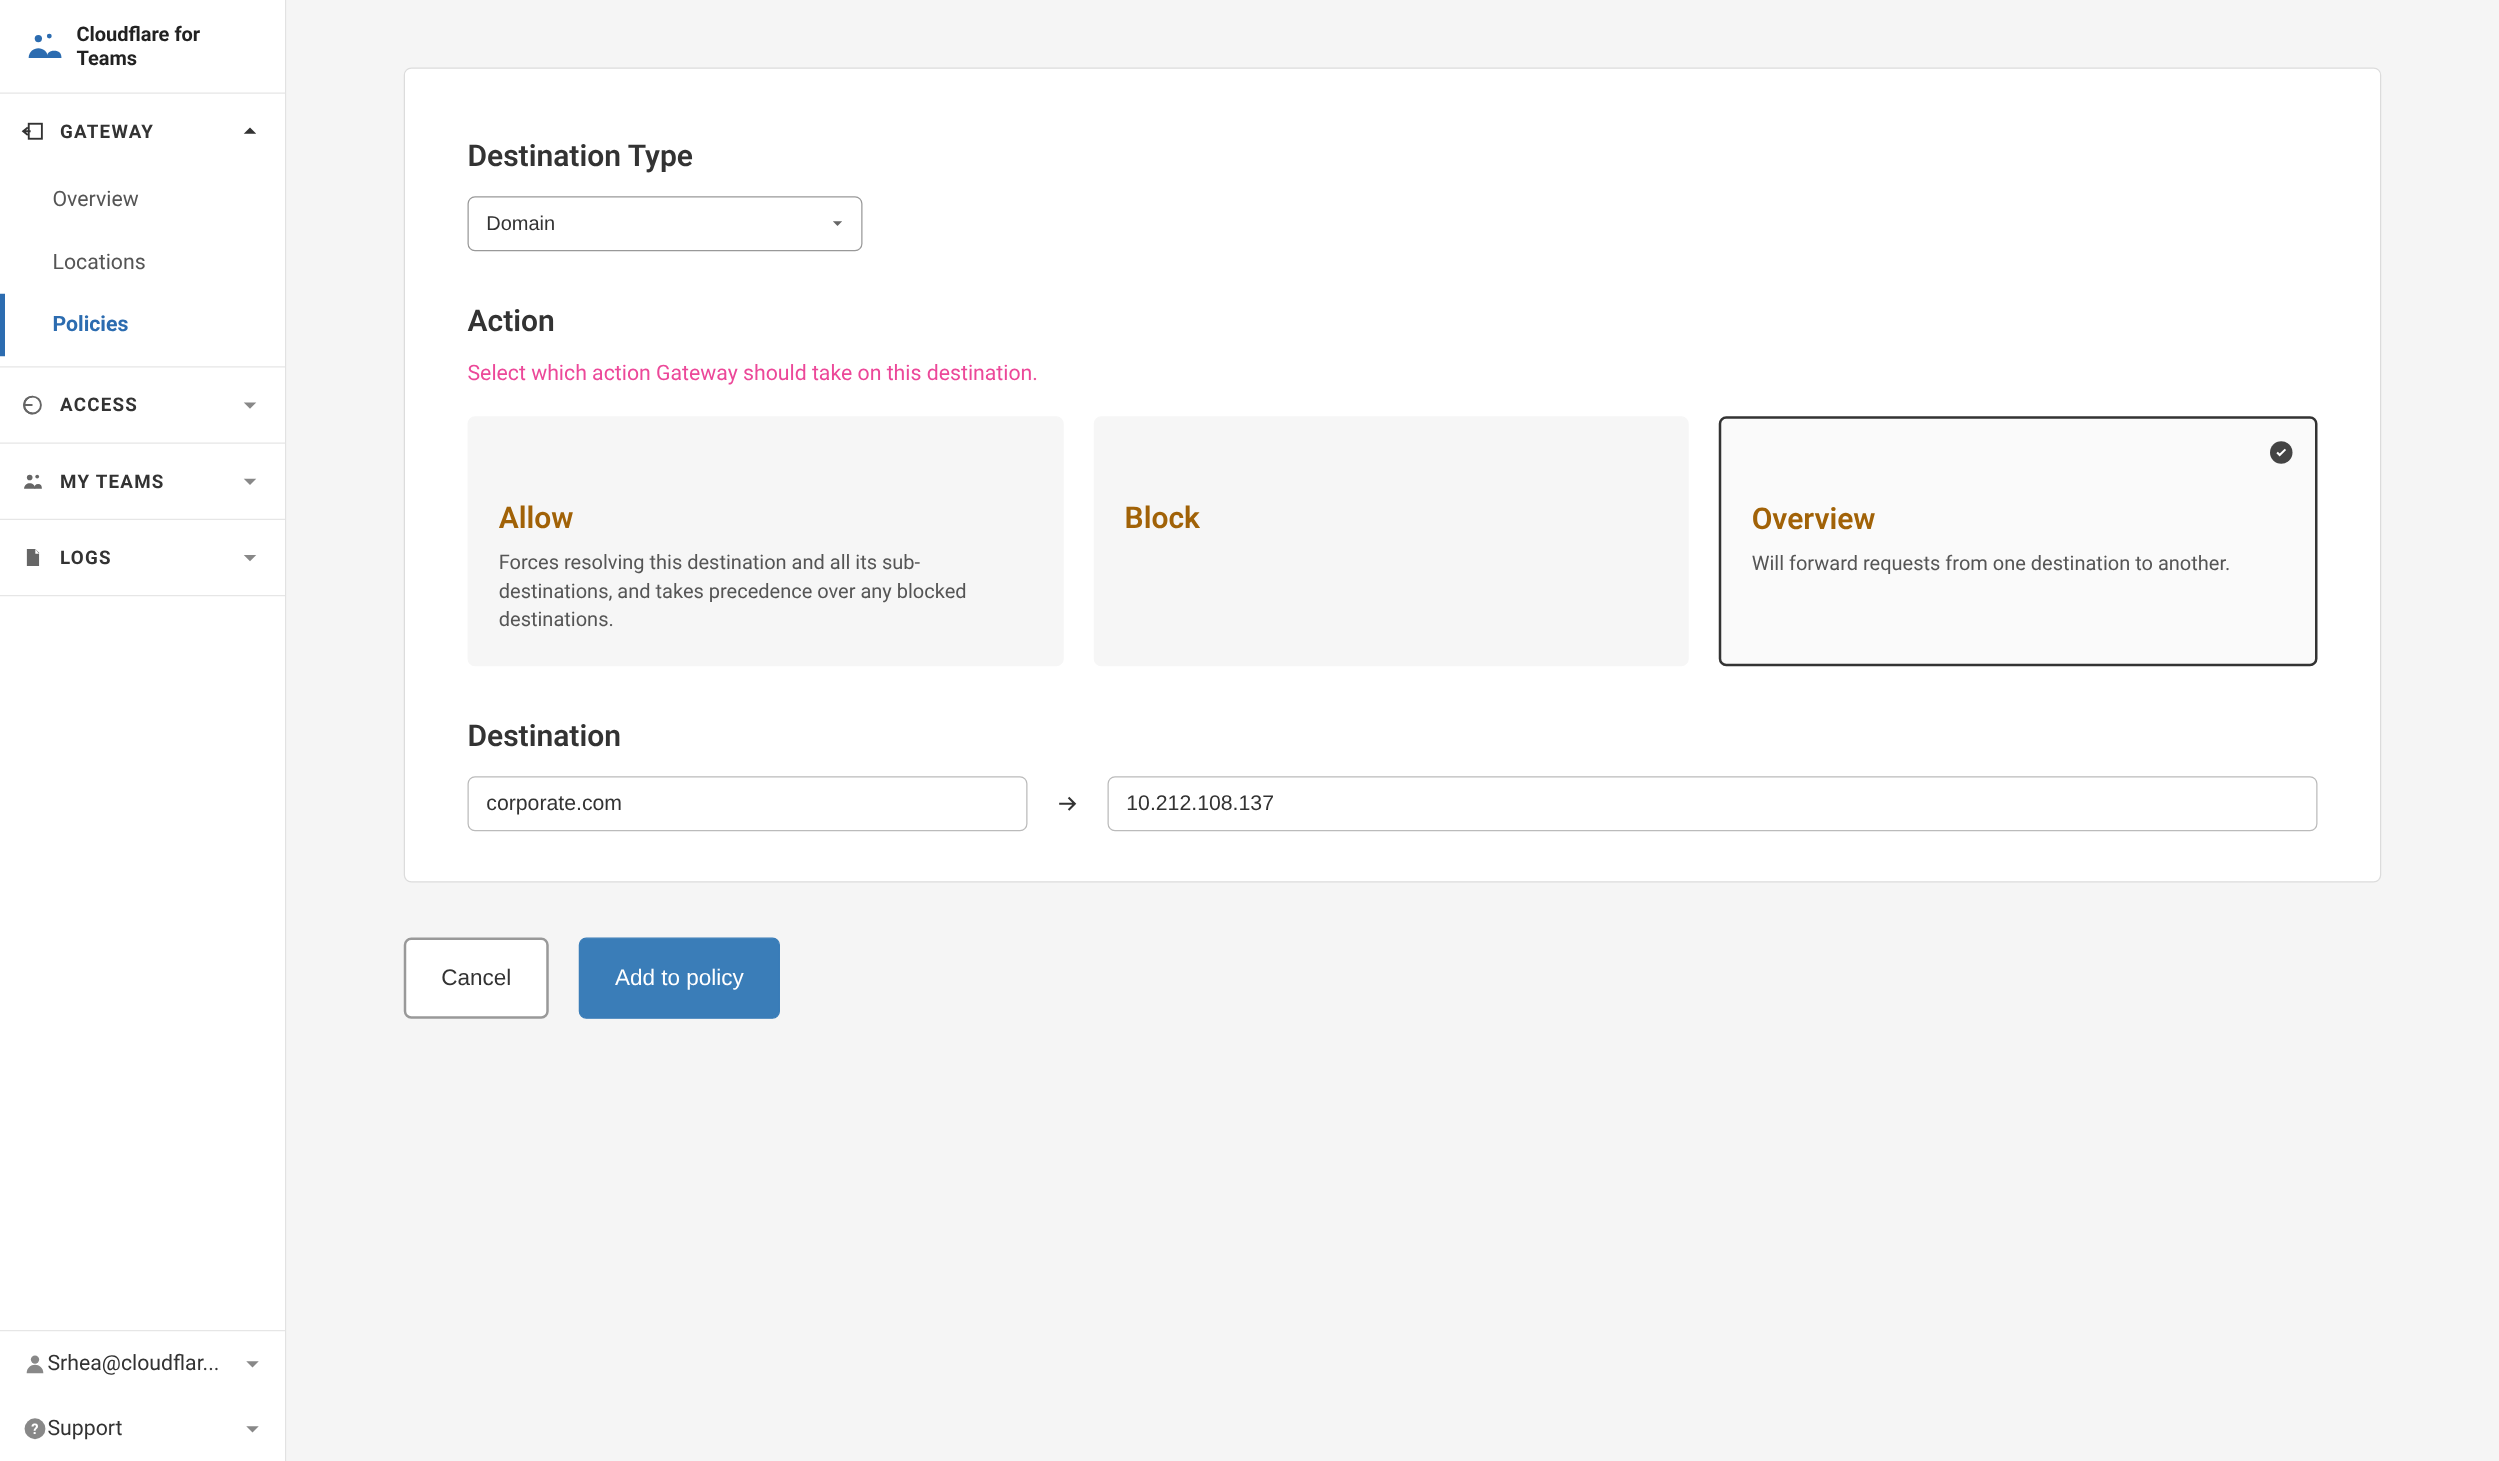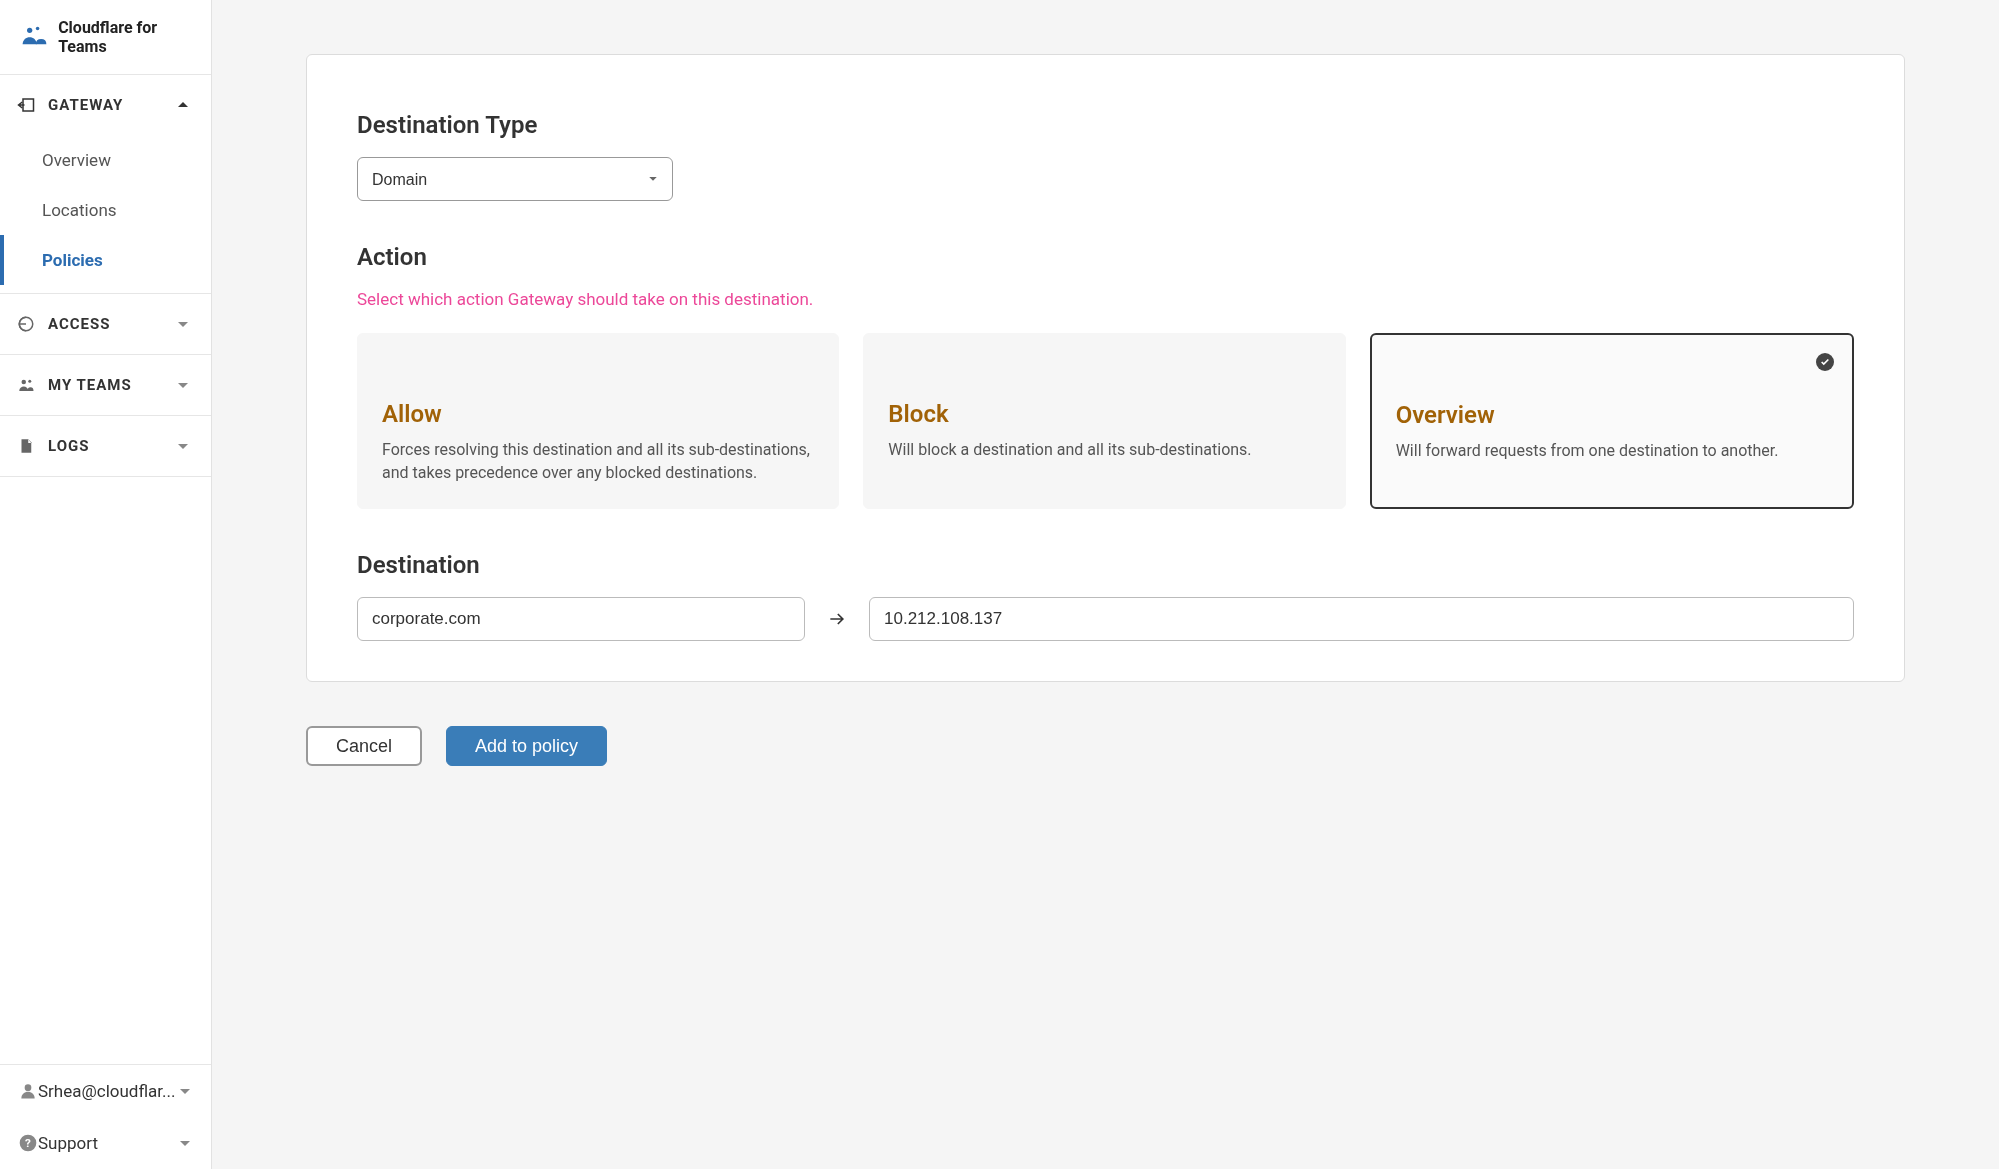--- a/index.html
+++ b/index.html
@@ -6,21 +6,21 @@
     body {
       font-family: -apple-system, BlinkMacSystemFont, "Segoe UI", Roboto, Helvetica, Arial, sans-serif;
       background: #f5f5f5;
       color: #333;
       display: flex;
       height: 100vh;
       overflow: hidden;
     }
     
     .sidebar {
-      width: 212px;
+      width: 229px;
       background: #fff;
       border-right: 1px solid #e2e2e2;
       display: flex;
       flex-direction: column;
       flex-shrink: 0;
     }
     .brand {
       display: flex;
       align-items: center;
       gap: 10px;
@@ -163,21 +163,21 @@
       border-radius: 6px;
       padding: 0 14px;
       font-size: 17px;
       color: #333;
       background: #fff;
     }
     .arrow-between { color: #555; display:flex; align-items:center; }
     .arrow-between svg { width: 20px; height: 20px; }
     .button-row { display: flex; gap: 24px; margin-top: 44px; }
     .btn {
-      height: 40px;
+      height: 65px;
       padding: 0 28px;
       font-size: 18px;
       border-radius: 6px;
       cursor: pointer;
       display: inline-flex;
       align-items: center;
       justify-content: center;
     }
     .btn-secondary {
       background: #fff;
@@ -348,21 +348,20 @@
     <div class="section">
       <h2>Action</h2>
       <p class="section-desc">Select which action Gateway should take on this destination.</p>
       <div class="action-cards">
         <div class="action-card">
           <h3>Allow</h3>
           <p>Forces resolving this destination and all its sub-destinations, and takes precedence over any blocked destinations.</p>
         </div>
         <div class="action-card">
           <h3>Block</h3>
-          <p>Will block a destination and all its sub-destinations.</p>
         </div>
         <div class="action-card selected">
           <span class="check-badge">
             <svg viewBox="0 0 12 12">
                 <path d="M2 6l2.5 2.5L10 3" stroke="#fff" stroke-width="2" fill="none"></path>
               </svg>
           </span>
           <h3>Overview</h3>
           <p>Will forward requests from one destination to another.</p>
         </div>

